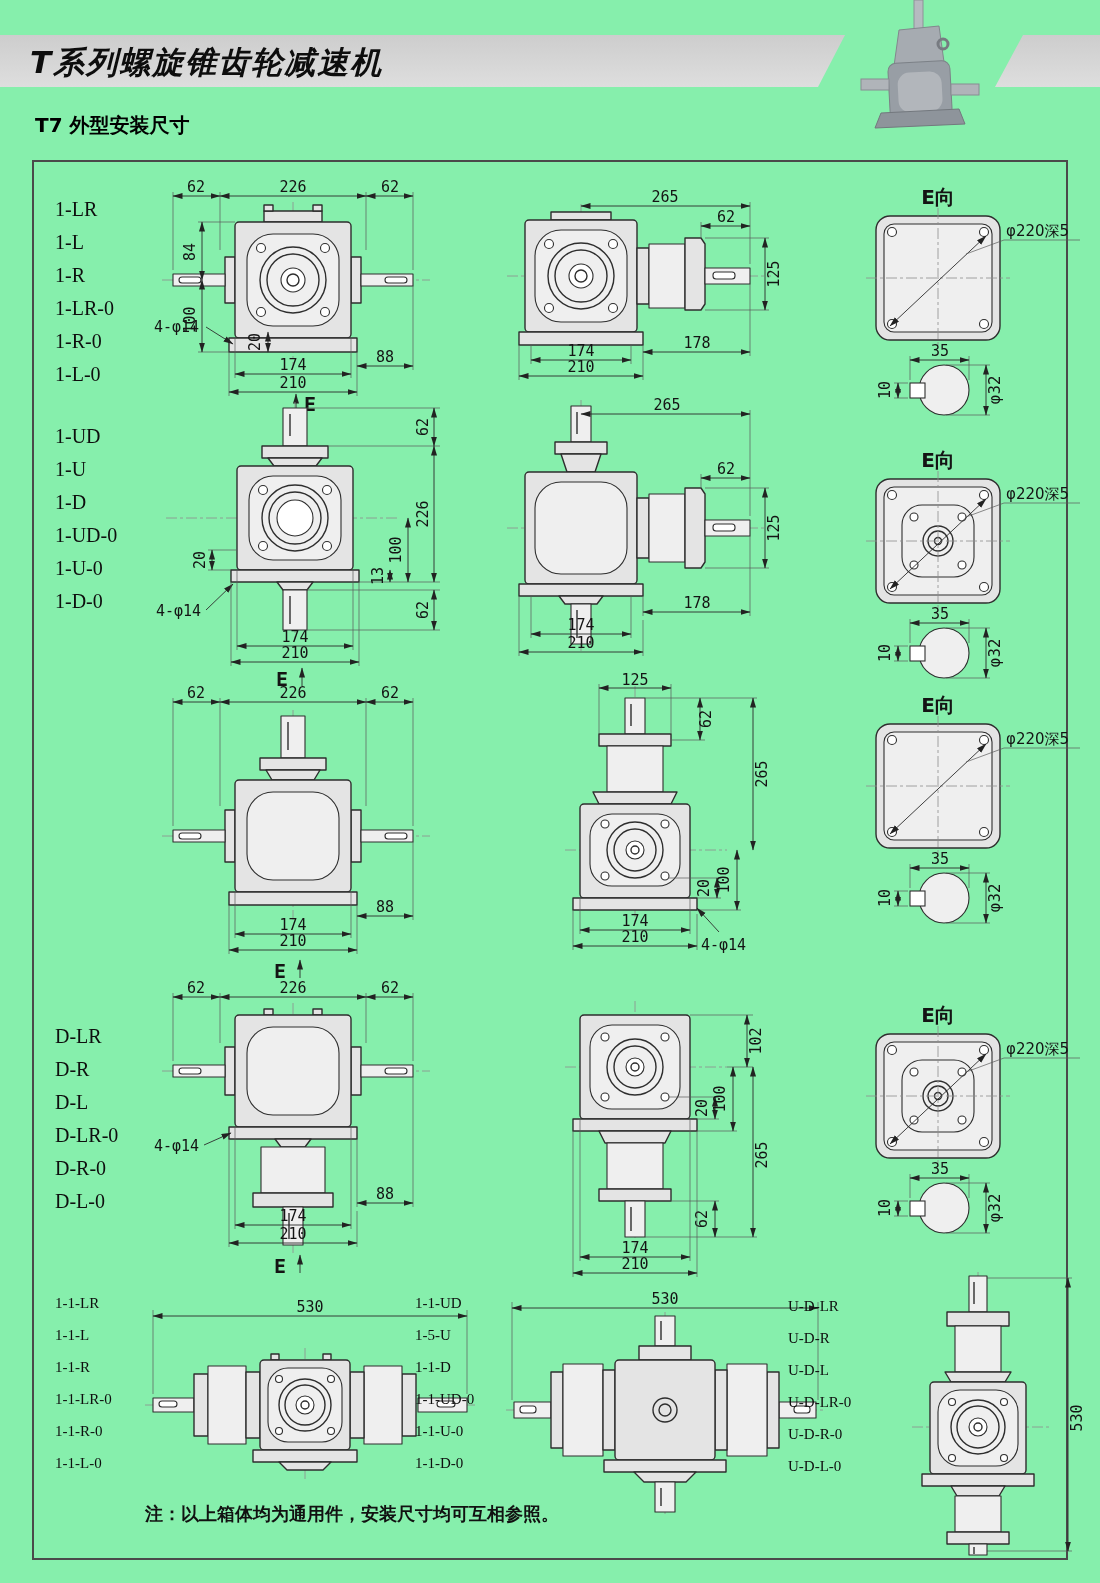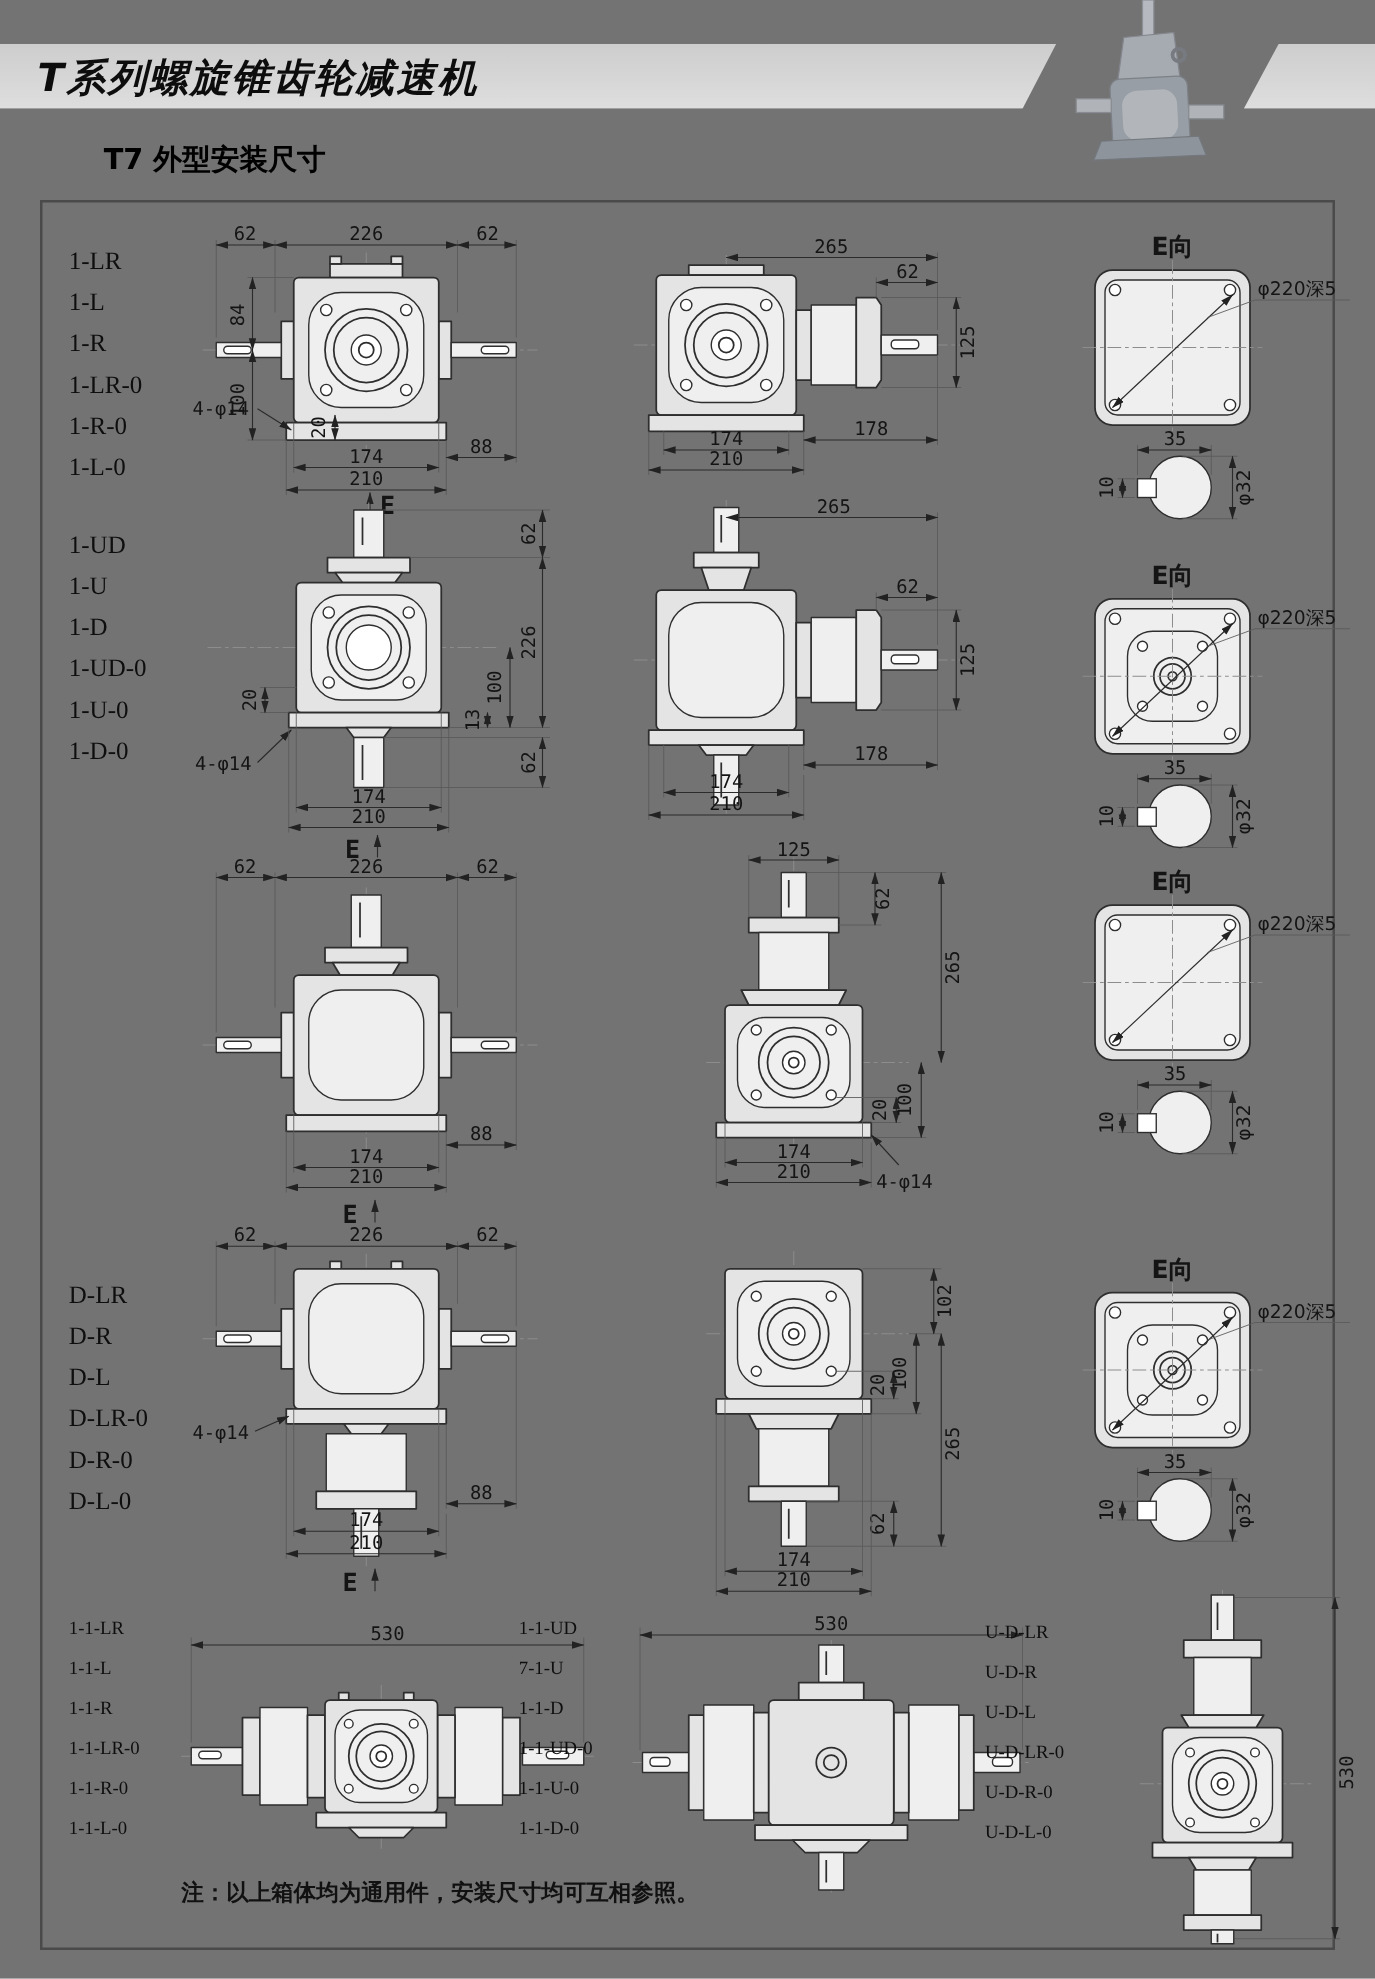--- a/index.html
+++ b/index.html
@@ -1,24 +1,24 @@
 <!DOCTYPE html>
 <html><head>
 <meta charset="utf-8">
 <style>
   html,body{margin:0;padding:0;background:#fff;}
-  .page{position:relative;width:1100px;height:1583px;background:#737373;overflow:hidden;
+  .page{position:relative;width:1100px;height:1583px;background:#86efac;overflow:hidden;
         font-family:"DejaVu Sans","Liberation Sans",sans-serif;color:#111;}
   
   .band{position:absolute;top:35px;height:52px;background:linear-gradient(#cdcdcd,#dedede);}
   .band1{left:0;width:870px;clip-path:polygon(0 0,845px 0,818px 52px,0 52px);}
   .band2{left:995px;width:105px;clip-path:polygon(28px 0,105px 0,105px 52px,0 52px);}
   .banner-title{position:absolute;left:30px;top:42px;font-size:31px;font-weight:bold;
         font-style:italic;letter-spacing:2px;color:#0d0d0d;}
-  .section-title{position:absolute;left:35px;top:112px;font-size:23px;font-weight:bold;color:#000;margin-left:48px;}
+  .section-title{position:absolute;left:35px;top:112px;font-size:20px;font-weight:bold;color:#000;}
   .sheet{position:absolute;left:32px;top:160px;width:1032px;height:1396px;border:2px solid #4a4a4a;}
   .models{position:absolute;font-family:Liberation Serif, serif;
           font-size:20px;color:#0e0e0e;}
   .models div{height:33px;}
   .models.small div{height:32px;font-size:15px;}
   .note{position:absolute;left:145px;top:1502px;font-size:18px;font-weight:bold;color:#111;}
   svg{position:absolute;overflow:visible;}
   svg text{font-family:"DejaVu Sans Mono","Liberation Mono",monospace;font-size:15px;fill:#141414;}
   text.tt{text-anchor:middle;}
   text.cn{font-family:"DejaVu Sans","Liberation Sans",sans-serif;}
@@ -658,21 +658,21 @@
     <circle class="sw" cx="134" cy="79" r="3.5"></circle>
       <circle class="sw" cx="186" cy="79" r="3.5"></circle>
       <circle class="sw" cx="134" cy="131" r="3.5"></circle>
       <circle class="sw" cx="186" cy="131" r="3.5"></circle>
     <rect class="sb" x="108" y="150" width="104" height="12"></rect>
     <polygon class="sb" points="134,162 186,162 178,170 142,170"></polygon>
   </svg>
 
   <div class="models small" style="left:415px;top:1295px">
     <div>1-1-UD</div>
-    <div>7-1-U</div>
+    <div>1-5-U</div>
     <div>1-1-D</div>
     <div>1-1-UD-0</div>
     <div>1-1-U-0</div>
     <div>1-1-D-0</div>
   </div>
 
   <svg style="left:500px;top:1292px" width="330" height="225" viewBox="0 0 330 225">
     <line class="cl" x1="6" y1="118" x2="324" y2="118"></line>
       <line class="cl" x1="165" y1="20" x2="165" y2="222"></line>
     <line class="xl" x1="12" y1="108" x2="12" y2="10"></line>

